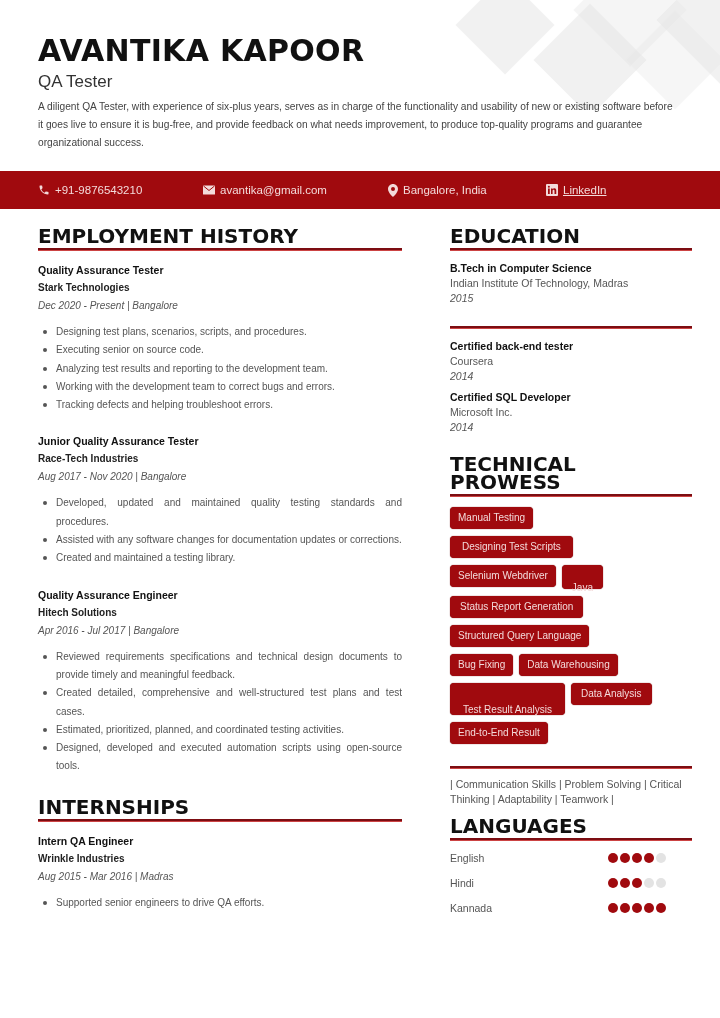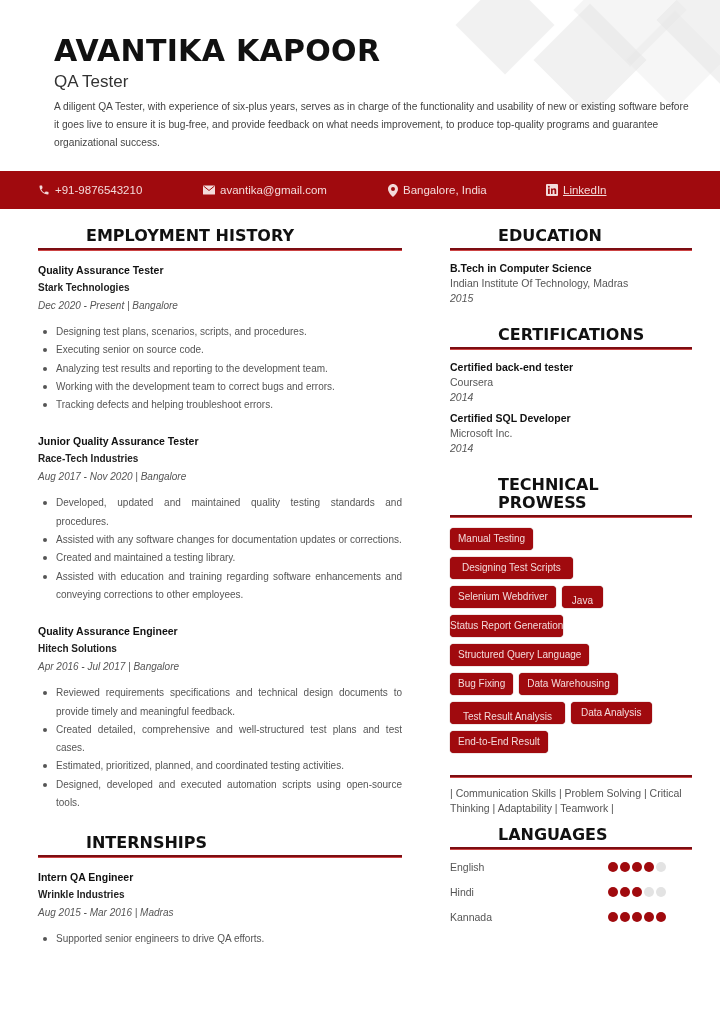--- a/index.html
+++ b/index.html
@@ -2,37 +2,37 @@
 <html><head>
   <meta charset="utf-8">
   <style>
     * { box-sizing: border-box; margin: 0; padding: 0; }
     html, body { width: 720px; height: 1018px; background: #ffffff; overflow: hidden; }
     body { font-family: "Liberation Sans", "DejaVu Sans", sans-serif; color: #333; position: relative; }
 
     .deco { position: absolute; top: 0; right: 0; width: 280px; height: 110px; overflow: hidden; pointer-events: none; }
     .deco .sq { position: absolute; transform: rotate(45deg); background: #e6e6e6; opacity: 0.55; }
 
-    .header { position: relative; padding: 34px 38px 0 54px; height: 171px; }
+    .header { position: relative; padding: 34px 38px 0 38px; height: 171px; }
     .name { font-family: "DejaVu Sans", sans-serif; font-weight: bold; font-size: 30px; letter-spacing: 0.3px; color: #111; line-height: 34px; }
     .title { font-size: 17px; color: #333; margin-top: 4px; line-height: 20px; }
     .summary { font-size: 10.2px; color: #444; line-height: 18px; margin-top: 6px; width: 640px; }
 
     .contact-bar { position: absolute; top: 171px; left: 0; width: 720px; height: 38px; background: #a00a0e; display: flex; align-items: center; padding-left: 38px; color: #f3dada; font-size: 11.5px; }
     .contact-item { display: flex; align-items: center; gap: 5px; }
     .contact-item svg { display: block; }
     .c-phone { width: 165px; }
     .c-email { width: 185px; }
     .c-loc { width: 158px; }
     .c-link span.lbl { text-decoration: underline; }
 
     .left { position: absolute; top: 227px; left: 38px; width: 364px; }
     .right { position: absolute; top: 227px; left: 450px; width: 242px; }
 
-    .sec-title { font-family: "DejaVu Sans", sans-serif; font-weight: bold; font-size: 16px; color: #111; line-height: 18px; margin-left: 48px; }
+    .sec-title { font-family: "DejaVu Sans", sans-serif; font-weight: bold; font-size: 20px; color: #111; line-height: 18px; }
     .sec-rule { height: 3px; background: #7c0d12; margin-top: 3px; border-bottom: 1px solid #c44; }
 
     .job { margin-top: 10px; }
     .job-title { font-weight: bold; font-size: 10.5px; color: #111; line-height: 18px; }
     .job-company { font-weight: bold; font-size: 10px; color: #222; line-height: 18px; }
     .job-date { font-style: italic; font-size: 10px; color: #555; line-height: 18px; }
     .bullets { list-style: none; margin-top: 8px; }
     .bullets li { position: relative; padding-left: 18px; font-size: 10px; color: #555; line-height: 18.3px; text-align: justify; }
     .bullets li::before { content: ""; position: absolute; left: 5px; top: 7px; width: 4px; height: 4px; border-radius: 50%; background: #555; }
 
@@ -117,21 +117,20 @@
     </div>
 
     <div class="job" style="margin-top:18px">
       <div class="job-title">Junior Quality Assurance Tester</div>
       <div class="job-company">Race-Tech Industries</div>
       <div class="job-date">Aug 2017 - Nov 2020 | Bangalore</div>
       <ul class="bullets">
         <li>Developed, updated and maintained quality testing standards and procedures.</li>
         <li>Assisted with any software changes for documentation updates or corrections.</li>
         <li>Created and maintained a testing library.</li>
-        <li>Assisted with education and training regarding software enhancements and conveying corrections to other employees.</li>
       </ul>
     </div>
 
     <div class="job" style="margin-top:18px">
       <div class="job-title">Quality Assurance Engineer</div>
       <div class="job-company">Hitech Solutions</div>
       <div class="job-date">Apr 2016 - Jul 2017 | Bangalore</div>
       <ul class="bullets">
         <li>Reviewed requirements specifications and technical design documents to provide timely and meaningful feedback.</li>
         <li>Created detailed, comprehensive and well-structured test plans and test cases.</li>
@@ -160,47 +159,46 @@
     <h2 class="sec-title">EDUCATION</h2>
     <div class="sec-rule"></div>
     <div style="margin-top:10px">
       <div class="edu-deg">B.Tech in Computer Science</div>
       <div class="edu-inst">Indian Institute Of Technology, Madras</div>
       <div class="edu-year">2015</div>
     </div>
   </div>
 
   <div style="margin-top:20px">
-    <h2 class="sec-title">CERTIFICATIONS</h2>
     <div class="sec-rule"></div>
     <div style="margin-top:10px">
       <div class="cert-name">Certified back-end tester</div>
       <div class="cert-org">Coursera</div>
       <div class="cert-year">2014</div>
     </div>
     <div style="margin-top:6px">
       <div class="cert-name">Certified SQL Developer</div>
       <div class="cert-org">Microsoft Inc.</div>
       <div class="cert-year">2014</div>
     </div>
   </div>
 
   <div style="margin-top:20px">
     <h2 class="sec-title">TECHNICAL PROWESS</h2>
     <div class="sec-rule"></div>
     <div class="tags">
       <span class="tag" style="margin-right:100px">Manual Testing</span>
       <span class="tag" style="padding:0 12px;margin-right:80px">Designing Test Scripts</span>
       <span class="tag">Selenium Webdriver</span>
-      <span class="tag" style="padding:4px 10px;margin-right:60px">Java</span>
-      <span class="tag" style="padding:0 0;margin-right:28px">Status Report Generation</span>
+      <span class="tag" style="padding:12px 10px;margin-right:60px">Java</span>
+      <span class="tag" style="padding:0 10px;margin-right:28px">Status Report Generation</span>
       <span class="tag" style="margin-right:60px">Structured Query Language</span>
       <span class="tag">Bug Fixing</span>
       <span class="tag" style="margin-right:60px">Data Warehousing</span>
-      <span class="tag" style="padding:4px 13px">Test Result Analysis</span>
+      <span class="tag" style="padding:16px 13px">Test Result Analysis</span>
       <span class="tag" style="padding:0 10px;margin-right:30px">Data Analysis</span>
       <span class="tag">End-to-End Result</span>
     </div>
   </div>
 
   <div style="margin-top:22px">
     <div class="sec-rule"></div>
     <p class="soft">| Communication Skills | Problem Solving | Critical Thinking | Adaptability | Teamwork |</p>
   </div>
 

